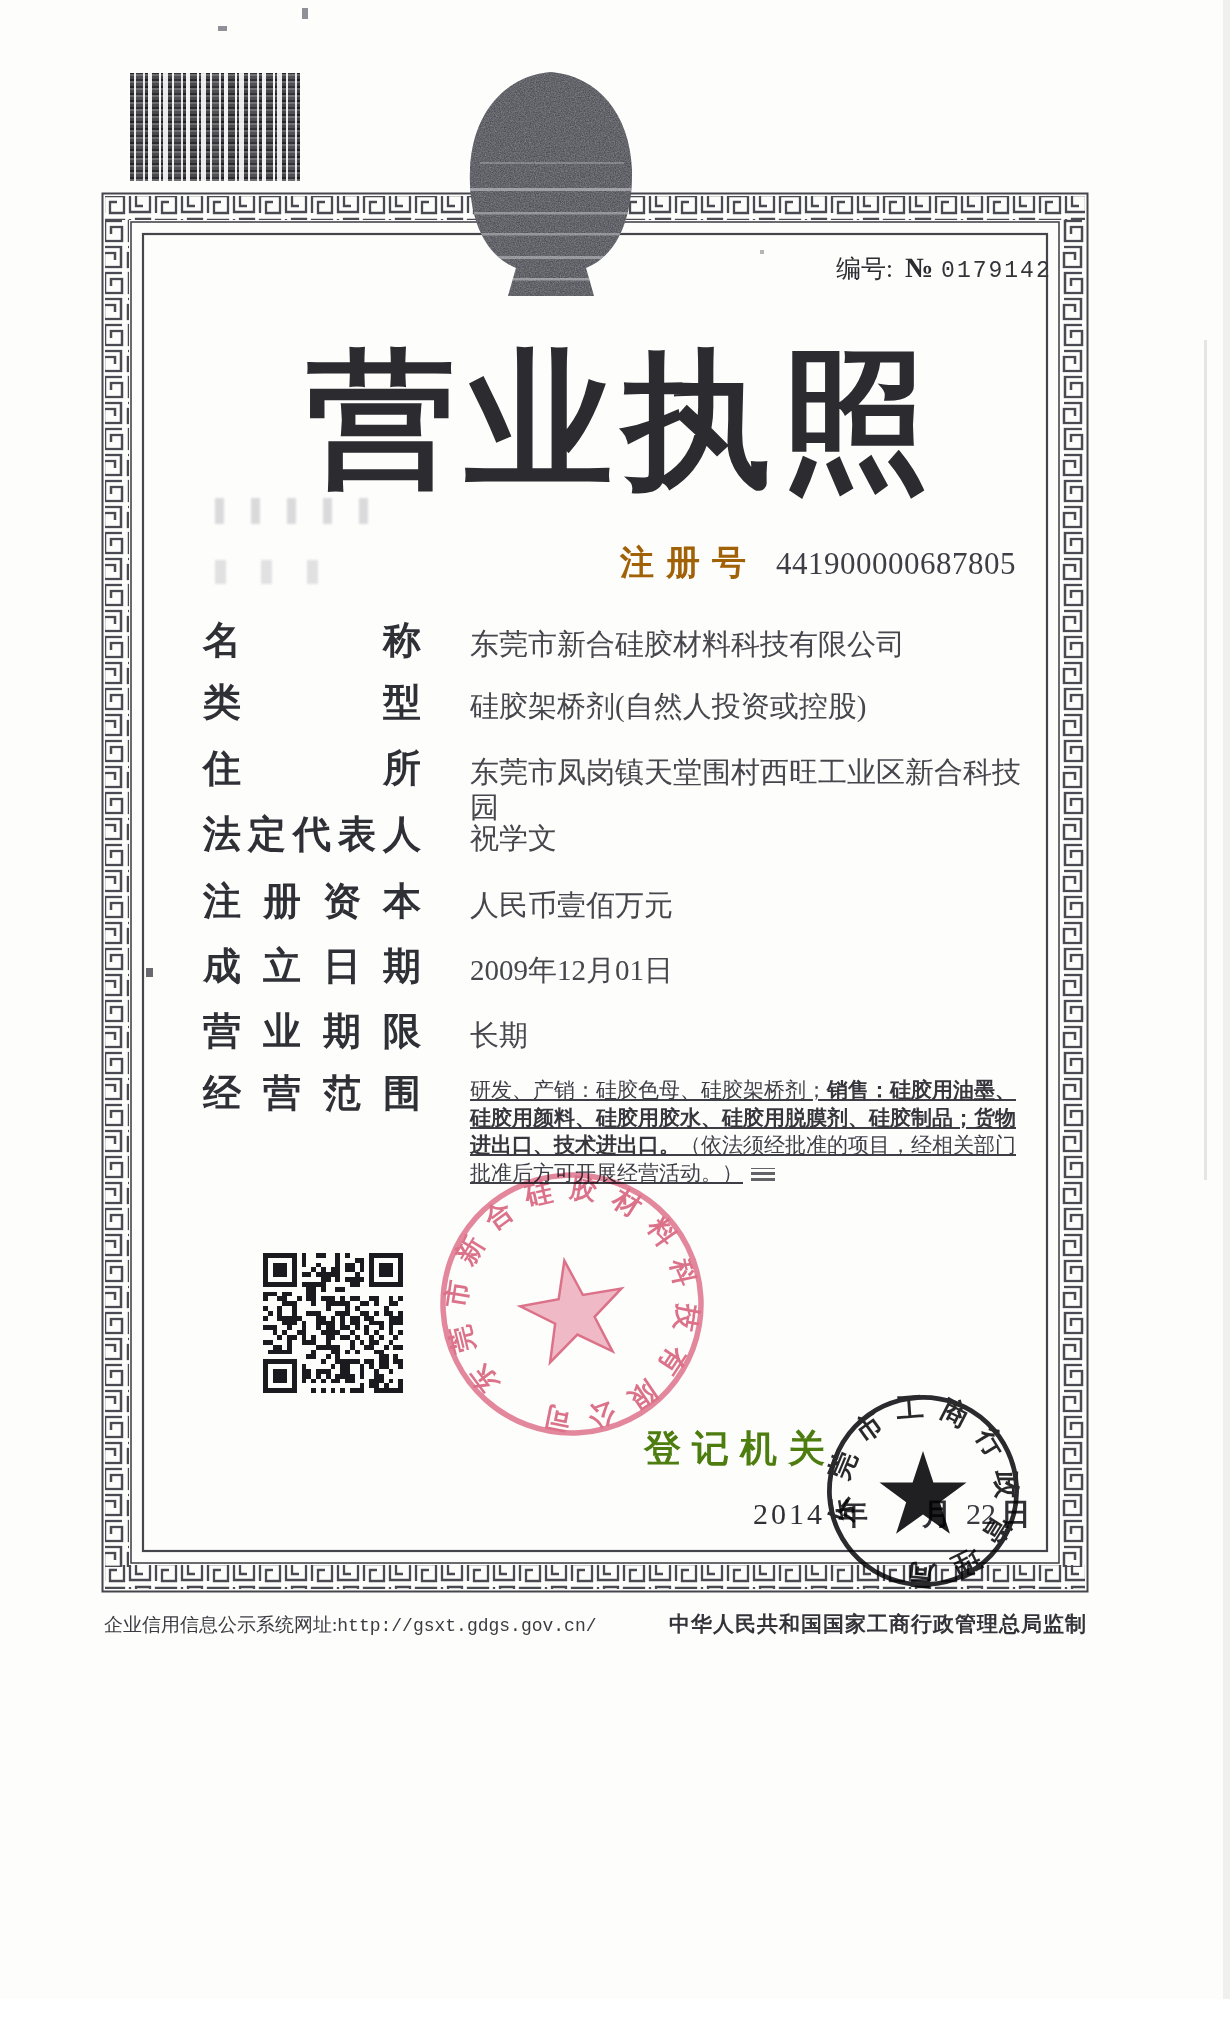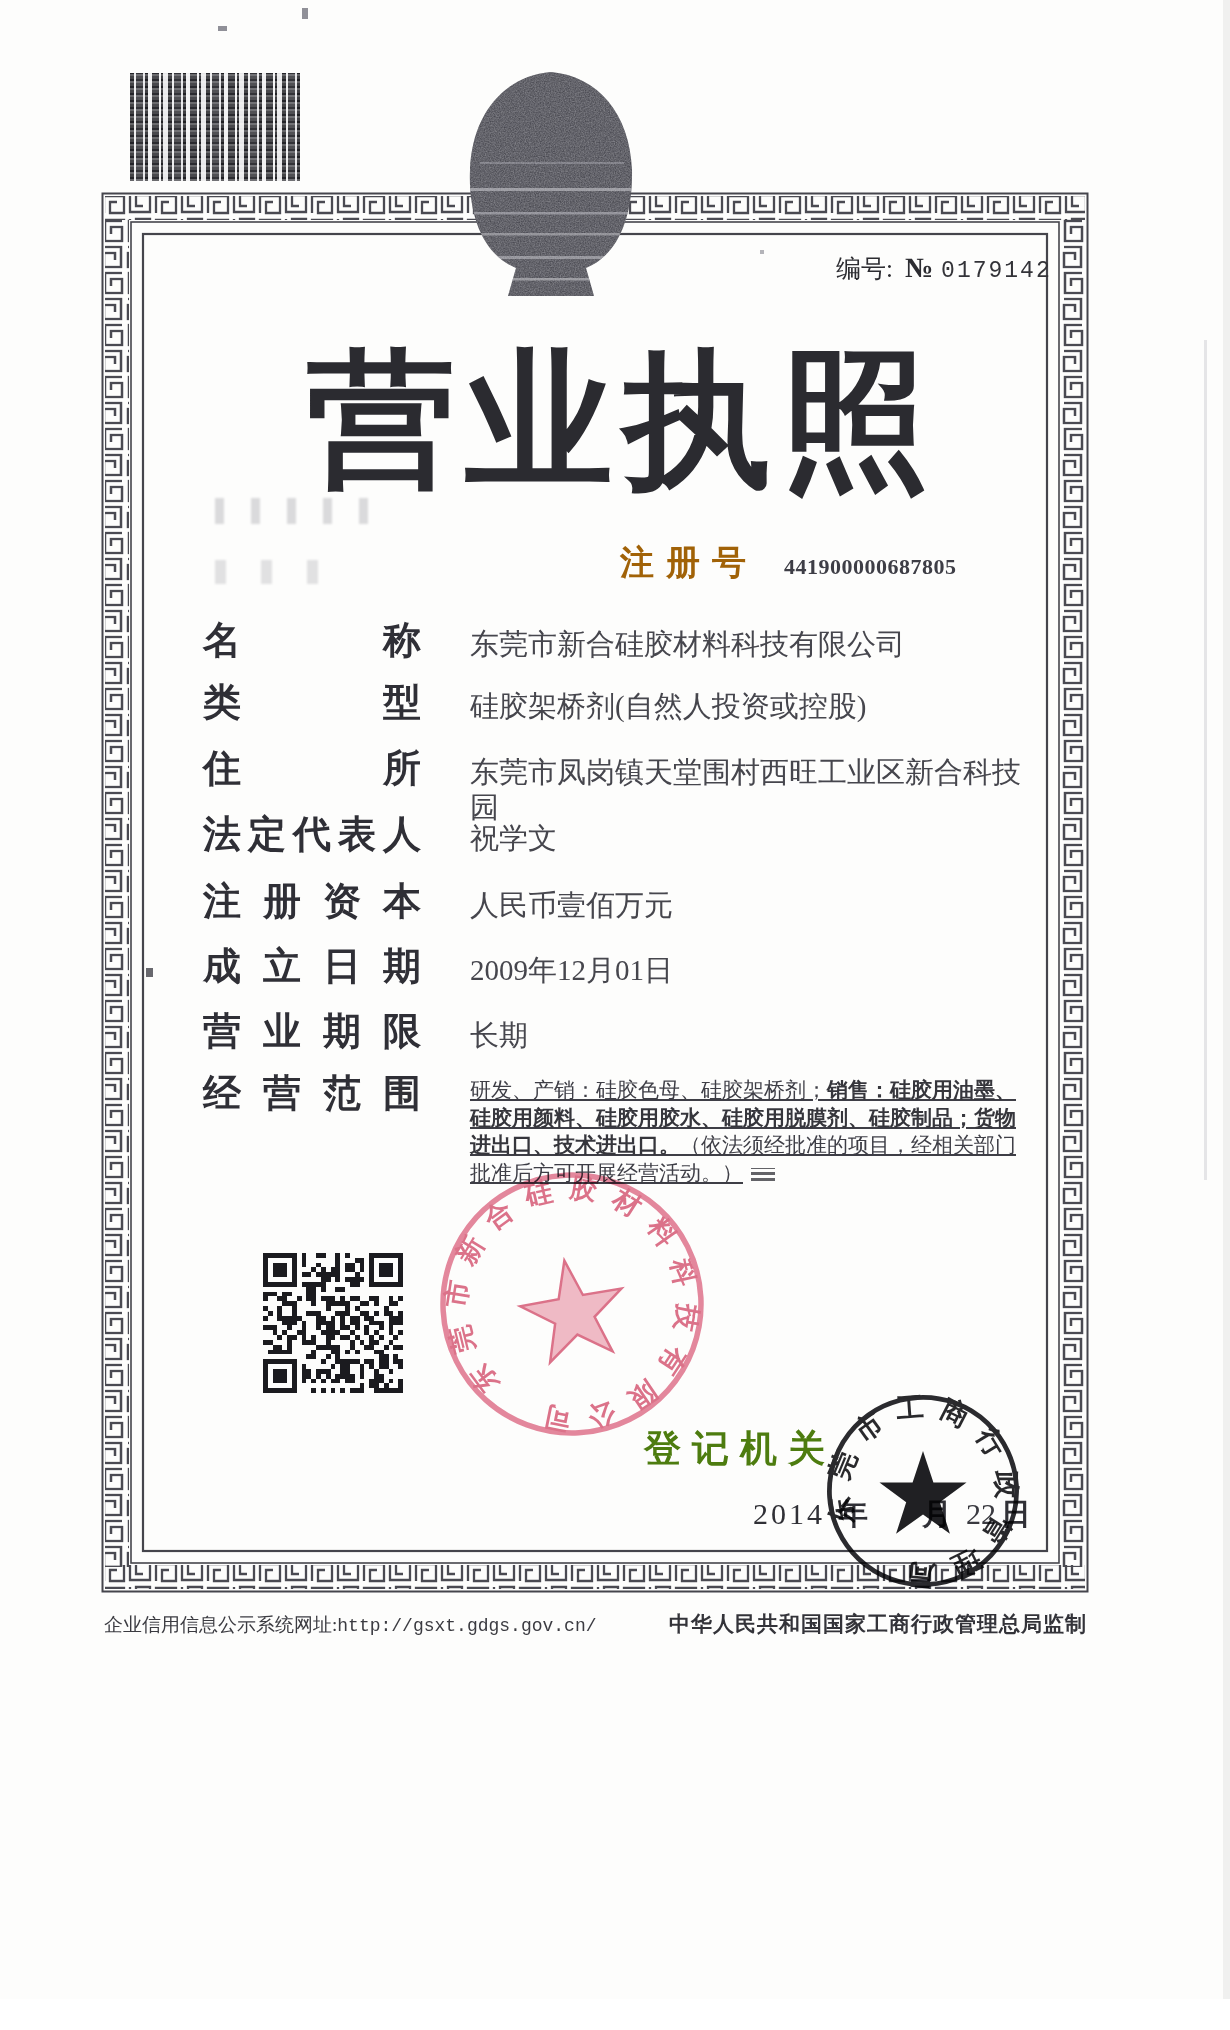--- a/index.html
+++ b/index.html
@@ -22,21 +22,21 @@
   .serial{position:absolute;left:836px;top:252px;z-index:5;font-size:25px;color:#2c2c31;white-space:nowrap;}
   .serial .no-sign{font-weight:700;font-size:28px;margin:0 8px 0 12px;}
   .serial .num{font-family:"Liberation Mono",monospace;font-size:23px;letter-spacing:2px;color:#333338;}
 
   .title{position:absolute;left:240px;top:334px;width:750px;margin:8px;z-index:5;
     font-family:"Liberation Sans",sans-serif;font-weight:900;font-size:148px;line-height:1.05;
     letter-spacing:10px;color:#2b2b30;text-align:center;white-space:nowrap;}
 
   .reg-line{position:absolute;left:620px;top:540px;z-index:5;white-space:nowrap;}
   .reg-line .reg-label{font-size:34px;font-weight:600;letter-spacing:12px;color:#a16207;}
-  .reg-line .reg-num{font-size:22px;letter-spacing:.5px;color:#3e3e46;margin-left:22px;font-weight:bold;}
+  .reg-line .reg-num{font-size:31px;letter-spacing:.5px;color:#3e3e46;margin-left:14px;}
 
   .fields-host{position:absolute;left:0;top:0;width:100%;height:100%;z-index:5;}
   .field-row{position:absolute;left:0;width:100%;height:60px;}
   .field-row:nth-of-type(1){top:620px}
   .field-row:nth-of-type(2){top:682px}
   .field-row:nth-of-type(3){top:748px}
   .field-row:nth-of-type(4){top:814px}
   .field-row:nth-of-type(5){top:881px}
   .field-row:nth-of-type(6){top:946px}
   .field-row:nth-of-type(7){top:1011px}

